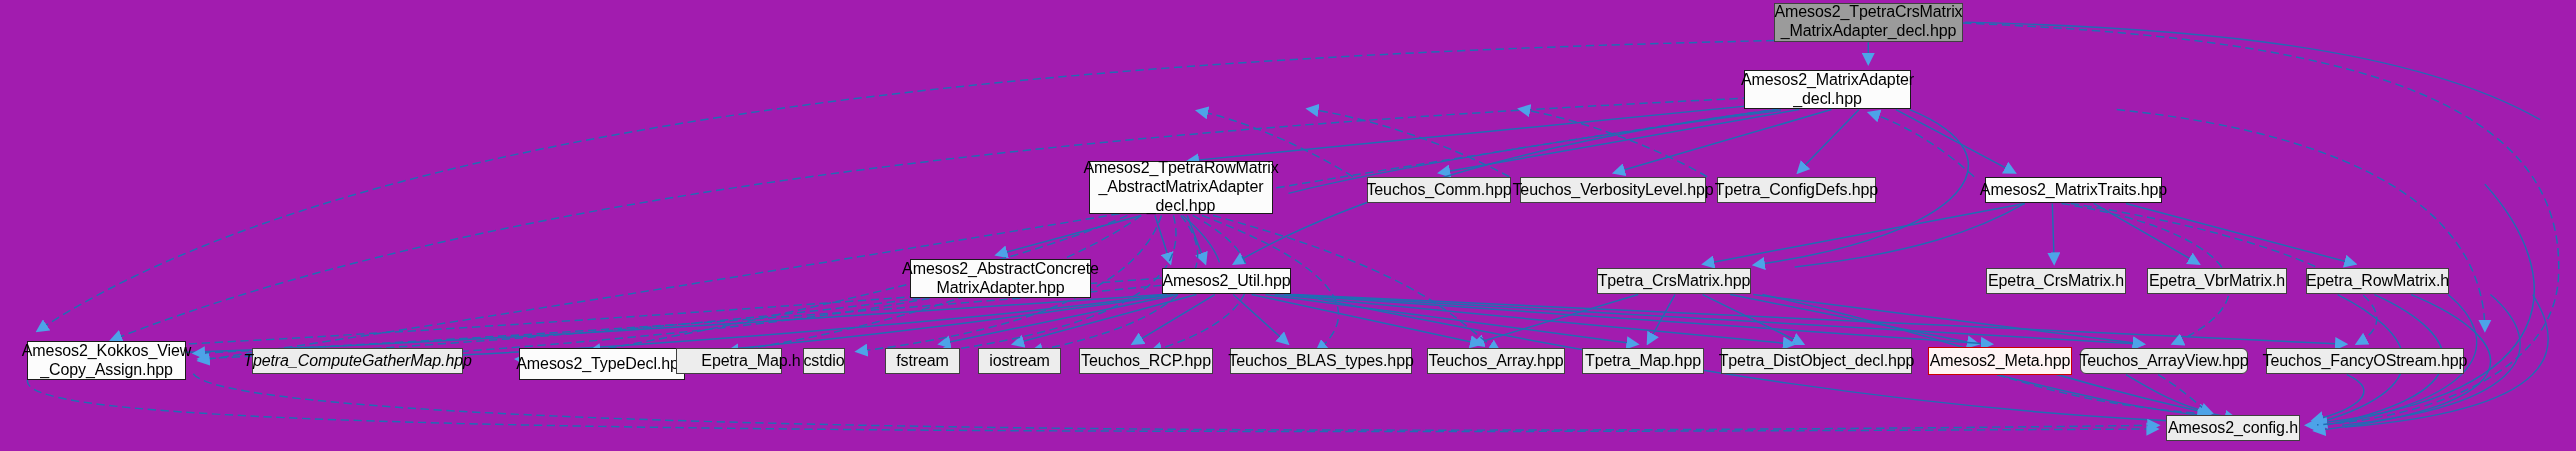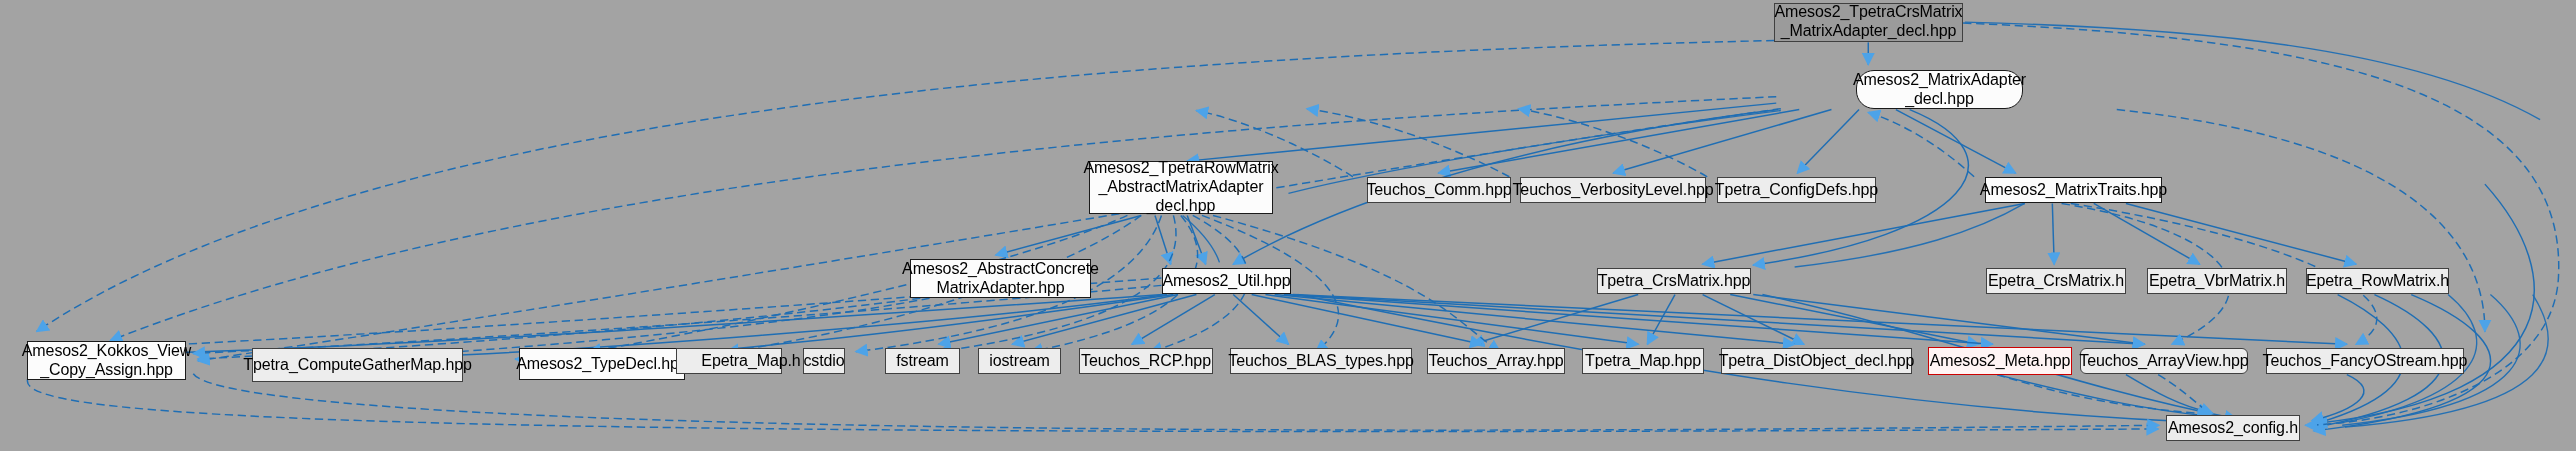--- a/index.html
+++ b/index.html
@@ -4,21 +4,21 @@
 <style>
   html, body {
     margin: 0;
     padding: 0;
     background: #ffffff;
   }
   #graph-root {
     position: relative;
     width: 2576px;
     height: 452px;
-    background: #a3a3a3;
+    background: #a21caf;
     font-family: "Liberation Sans", sans-serif;
     overflow: hidden;
   }
   #edge-layer {
     position: absolute;
     left: 0;
     top: 0;
     width: 2576px;
     height: 452px;
     pointer-events: none;
@@ -171,39 +171,39 @@
       <path d="M2200,221 C2150,250 2080,275 1950,290"></path>
       <path d="M2660,320 C2720,370 2700,430 2540,460"></path>
       <path d="M2706,320 C2770,375 2750,440 2545,462"></path>
       <path d="M2752,320 C2790,380 2780,445 2548,464"></path>
     </g>
   </svg>
 
   <div id="node-layer">
     <div class="node current" style="left:1774px;top:2.8px;width:189px;height:39px;"><span class="label">Amesos2_TpetraCrsMatrix
 _MatrixAdapter_decl.hpp</span></div>
-    <div class="node white" style="left:1856px;top:70px;width:167px;height:39px;border-radius:18px;"><span class="label">Amesos2_MatrixAdapter
+    <div class="node white" style="left:1744px;top:70px;width:167px;height:39px;"><span class="label">Amesos2_MatrixAdapter
 _decl.hpp</span></div>
     <div class="node white" style="left:1089px;top:161px;width:184px;height:53px;"><span class="label">Amesos2_TpetraRowMatrix
 _AbstractMatrixAdapter
 _decl.hpp</span></div>
     <div class="node" style="left:1367px;top:177px;width:144px;height:26px;"><span class="label">Teuchos_Comm.hpp</span></div>
     <div class="node" style="left:1520px;top:177px;width:186px;height:26px;"><span class="label">Teuchos_VerbosityLevel.hpp</span></div>
     <div class="node" style="left:1717px;top:177px;width:159px;height:26px;justify-content:center;"><span class="label">Tpetra_ConfigDefs.hpp</span></div>
     <div class="node white" style="left:1985px;top:177px;width:177px;height:26px;"><span class="label">Amesos2_MatrixTraits.hpp</span></div>
     <div class="node white" style="left:910px;top:259px;width:181px;height:39px;"><span class="label">Amesos2_AbstractConcrete
 MatrixAdapter.hpp</span></div>
     <div class="node white" style="left:1162px;top:268px;width:129px;height:26px;"><span class="label">Amesos2_Util.hpp</span></div>
     <div class="node" style="left:1597px;top:268px;width:154px;height:26px;"><span class="label">Tpetra_CrsMatrix.hpp</span></div>
     <div class="node" style="left:1986px;top:268px;width:140px;height:26px;"><span class="label">Epetra_CrsMatrix.h</span></div>
     <div class="node" style="left:2147px;top:268px;width:140px;height:26px;"><span class="label">Epetra_VbrMatrix.h</span></div>
     <div class="node" style="left:2306px;top:268px;width:143px;height:26px;"><span class="label">Epetra_RowMatrix.h</span></div>
     <div class="node white" style="left:27px;top:341px;width:159px;height:39px;"><span class="label">Amesos2_Kokkos_View
 _Copy_Assign.hpp</span></div>
-    <div class="node" style="left:252px;top:348px;width:211px;height:34px;"><span class="label">Tpetra_ComputeGatherMap.hpp</span></div>
+    <div class="node" style="left:252px;top:348px;width:211px;height:26px;font-style:italic;"><span class="label">Tpetra_ComputeGatherMap.hpp</span></div>
     <div class="node white" style="left:491px;top:348px;width:166px;height:32px;margin-left:28px;"><span class="label">Amesos2_TypeDecl.hpp</span></div>
     <div class="node" style="left:676px;top:348px;width:106px;height:26px;padding-left:44px;"><span class="label">Epetra_Map.h</span></div>
     <div class="node" style="left:803px;top:348px;width:42px;height:26px;"><span class="label">cstdio</span></div>
     <div class="node" style="left:885px;top:348px;width:75px;height:26px;"><span class="label">fstream</span></div>
     <div class="node" style="left:978px;top:348px;width:83px;height:26px;"><span class="label">iostream</span></div>
     <div class="node" style="left:1079px;top:348px;width:134px;height:26px;"><span class="label">Teuchos_RCP.hpp</span></div>
     <div class="node" style="left:1230px;top:348px;width:182px;height:26px;"><span class="label">Teuchos_BLAS_types.hpp</span></div>
     <div class="node" style="left:1427px;top:348px;width:138px;height:26px;"><span class="label">Teuchos_Array.hpp</span></div>
     <div class="node" style="left:1582px;top:348px;width:122px;height:26px;"><span class="label">Tpetra_Map.hpp</span></div>
     <div class="node" style="left:1721px;top:348px;width:191px;height:26px;"><span class="label">Tpetra_DistObject_decl.hpp</span></div>

